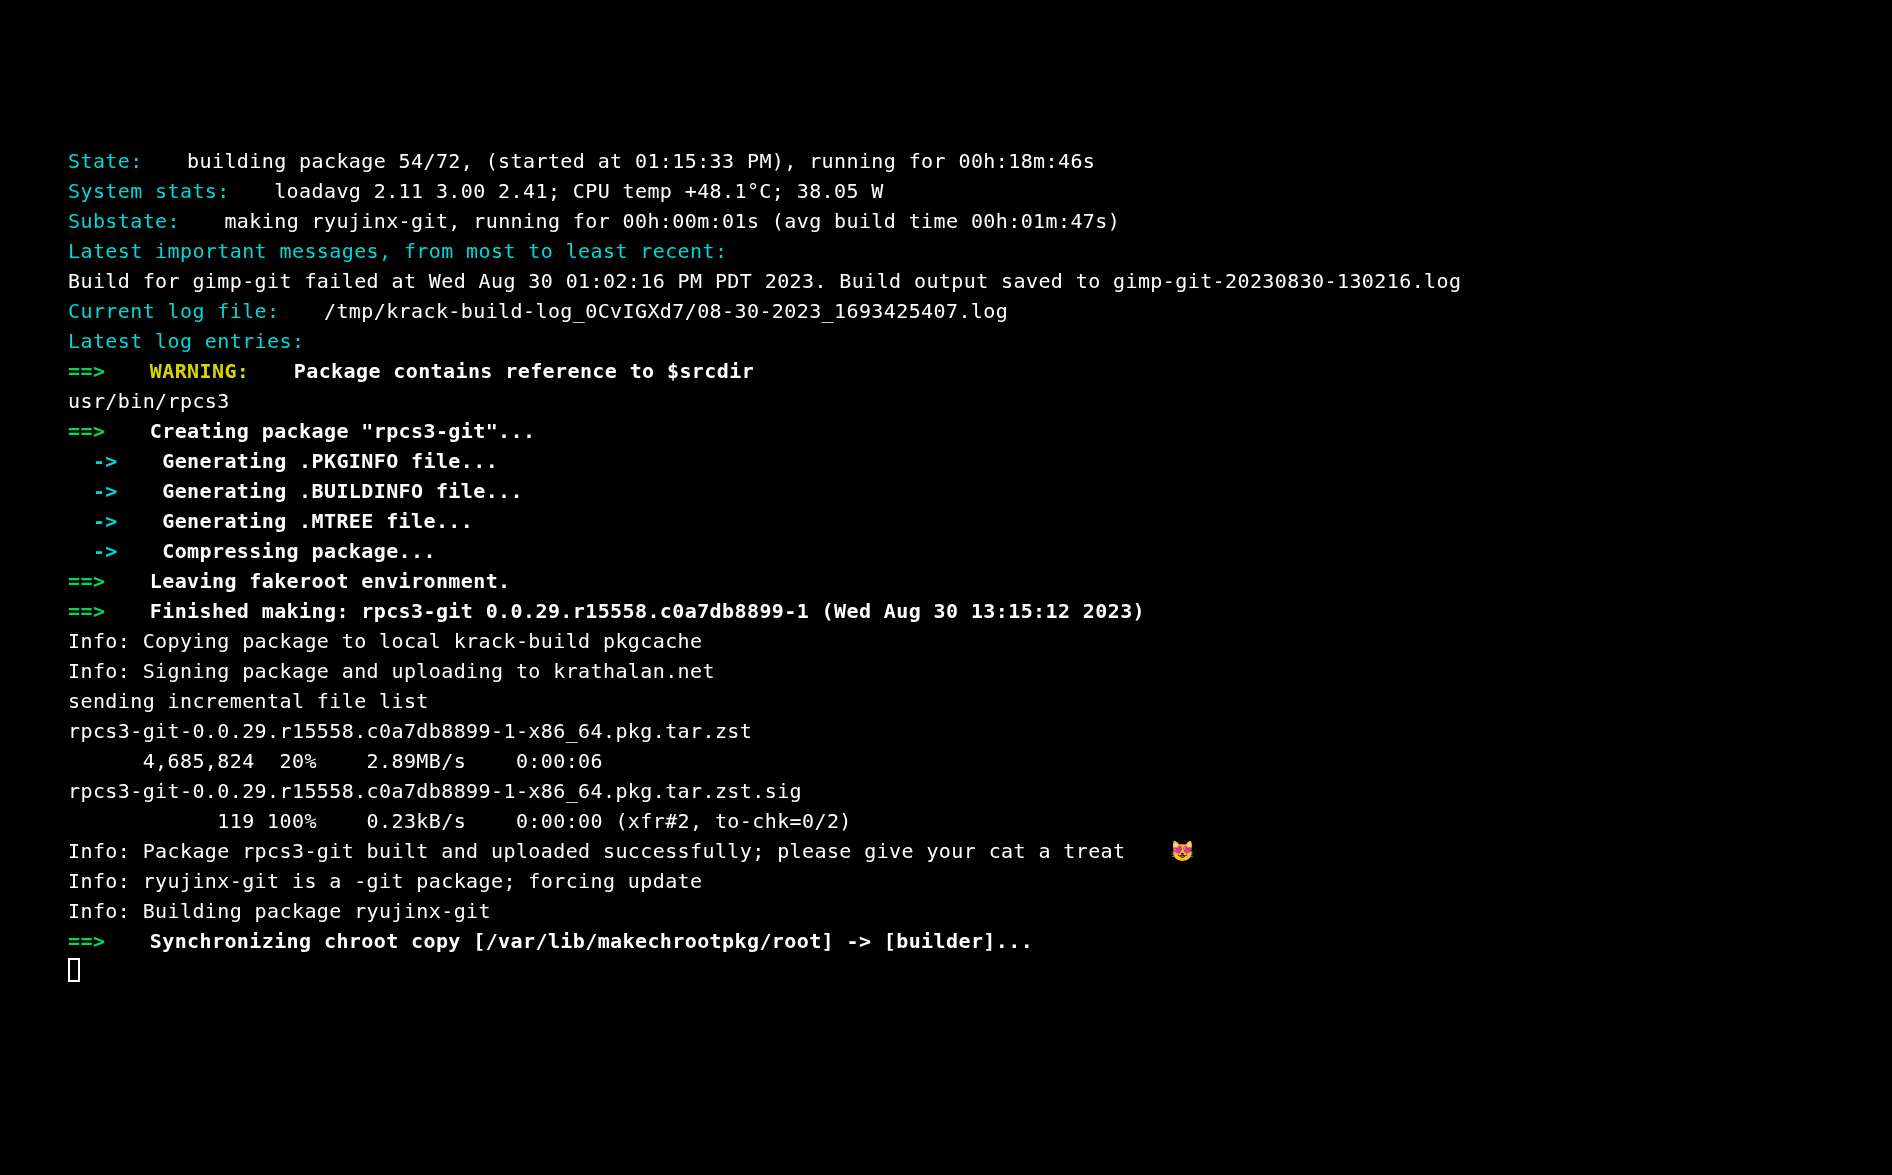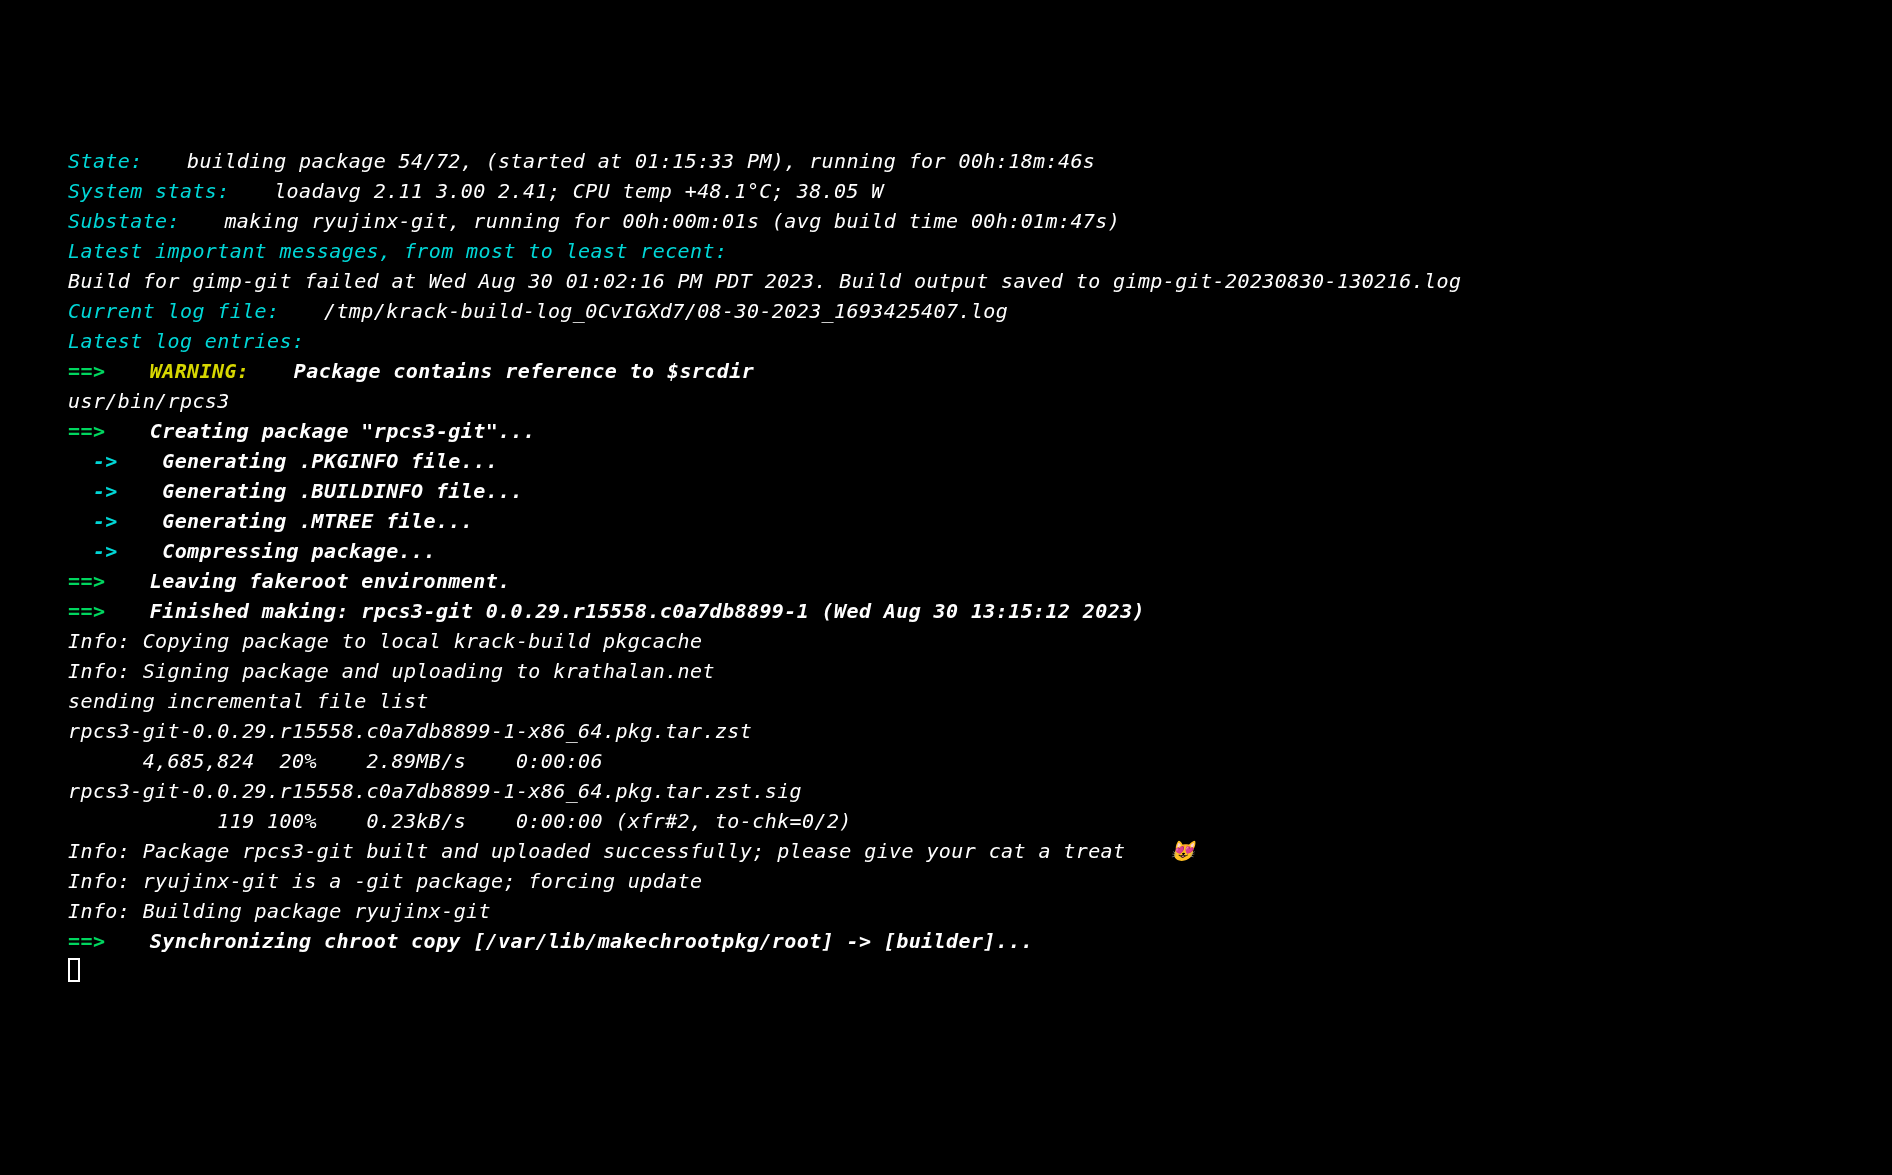--- a/index.html
+++ b/index.html
@@ -1,15 +1,15 @@
 <!DOCTYPE html>
 <html><head>
   <meta charset="utf-8">
   <style>
-    * { margin: 16px; padding: 0; box-sizing: border-box; font-style: italic; }
+    * { margin: 16px; padding: 0; box-sizing: border-box; }
     body {
       background: #000;
       color: #fff;
       font-family: 'Menlo', 'Consolas', 'DejaVu Sans Mono', monospace;
       font-size: 20px;
       line-height: 1.5;
       padding: 8px 4px;
       white-space: pre;
       letter-spacing: 0.02em;
     }

